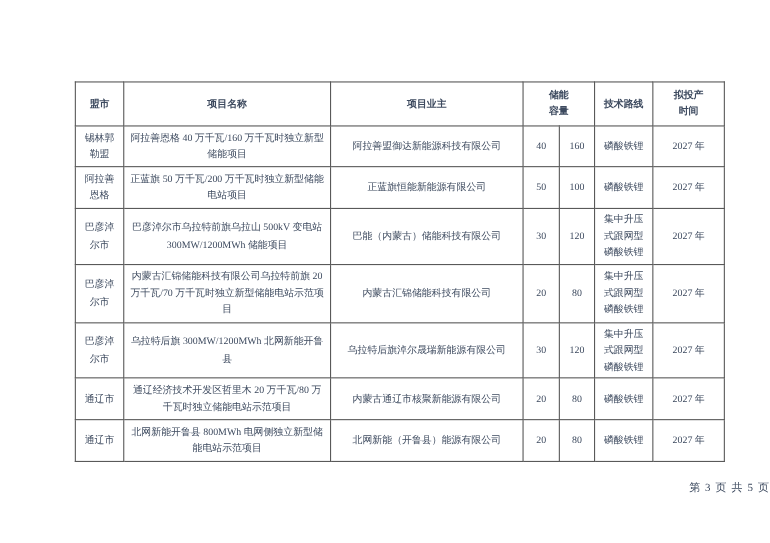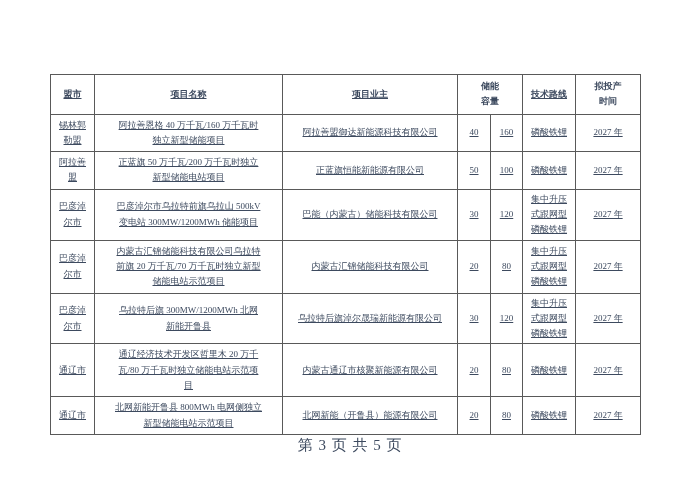--- a/index.html
+++ b/index.html
@@ -21,26 +21,25 @@
     color: var(--text-color);
     overflow: hidden;
   }
   .doc-page {
     position: absolute;
     inset: 0;
     background: var(--bg-color);
   }
   table.project-table {
     position: absolute;
-    left: 50px;
+    left: 68px;
     top: 74px;
     width: 590px;
     border-collapse: collapse;
     table-layout: fixed;
-    text-decoration: underline;
   }
   .project-table th,
   .project-table td {
     border: 1px solid var(--border-color);
     font-size: 9px;
     text-align: center;
     vertical-align: middle;
     padding: 3px 4px;
     line-height: 1.7;
     word-break: break-all;
@@ -53,29 +52,29 @@
   .project-table td { font-weight: normal; }
   .wrap-narrow {
     display: inline-block;
     max-width: 2.2em;
   }
   .wrap-narrow-3 {
     display: inline-block;
     max-width: 3.2em;
   }
   td.cell-tech { padding: 2px 6px; }
-  td.cell-project { padding: 3px 20px; }
+  td.cell-project { padding: 3px 4px; }
   td.cell-capacity { padding: 2px 1px; }
   .page-footer {
     position: absolute;
     left: 0;
     top: 436px;
     width: 700px;
-    text-align: center;
-    font-size: 15px;
+    text-align: right;
+    font-size: 10px;
     letter-spacing: 1px;
     color: var(--text-color);
   }
 </style>
 </head>
 <body>
 
 <div class="doc-page">
 
   <table class="project-table">
@@ -102,21 +101,21 @@
         <tr>
       <td class="cell-city">锡林郭勒盟</td>
       <td class="cell-project">阿拉善恩格 40 万千瓦/160 万千瓦时独立新型储能项目</td>
       <td class="cell-owner">阿拉善盟御达新能源科技有限公司</td>
       <td class="cell-capacity">40</td>
       <td class="cell-capacity">160</td>
       <td class="cell-tech">磷酸铁锂</td>
       <td class="cell-date">2027 年</td>
     </tr>
         <tr>
-      <td class="cell-city">阿拉善盟</td>
+      <td class="cell-city">阿拉善恩格</td>
       <td class="cell-project">正蓝旗 50 万千瓦/200 万千瓦时独立新型储能电站项目</td>
       <td class="cell-owner">正蓝旗恒能新能源有限公司</td>
       <td class="cell-capacity">50</td>
       <td class="cell-capacity">100</td>
       <td class="cell-tech">磷酸铁锂</td>
       <td class="cell-date">2027 年</td>
     </tr>
         <tr>
       <td class="cell-city">巴彦淖尔市</td>
       <td class="cell-project">巴彦淖尔市乌拉特前旗乌拉山 500kV 变电站 300MW/1200MWh 储能项目</td>

